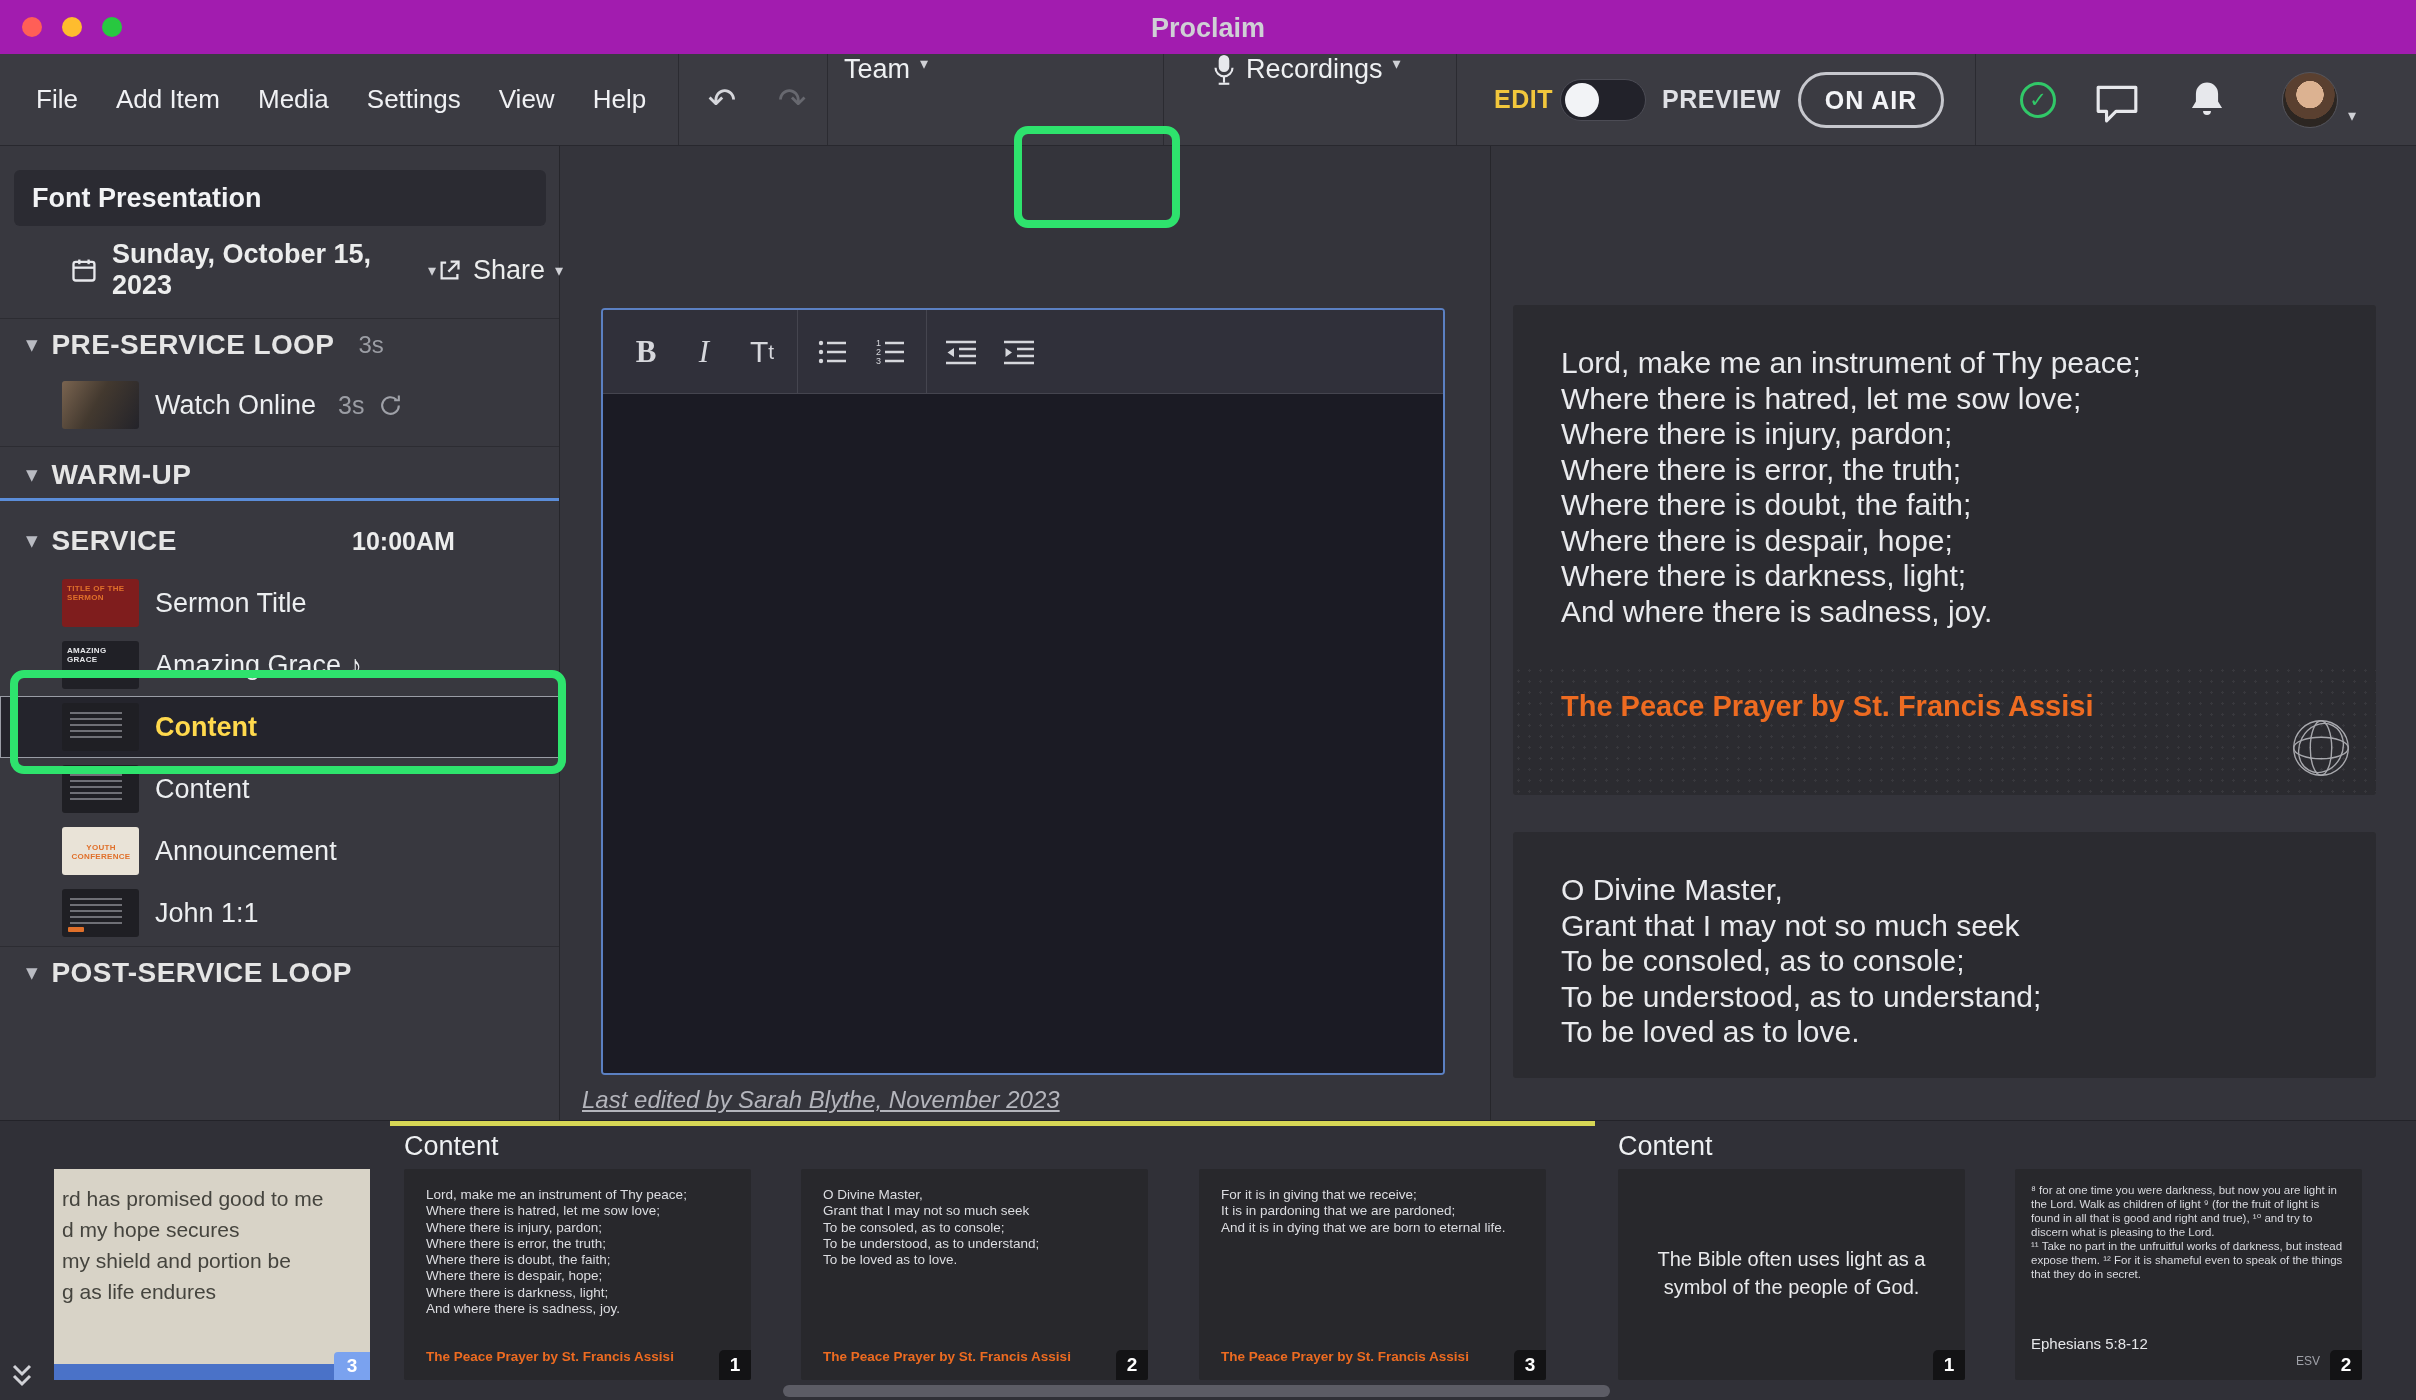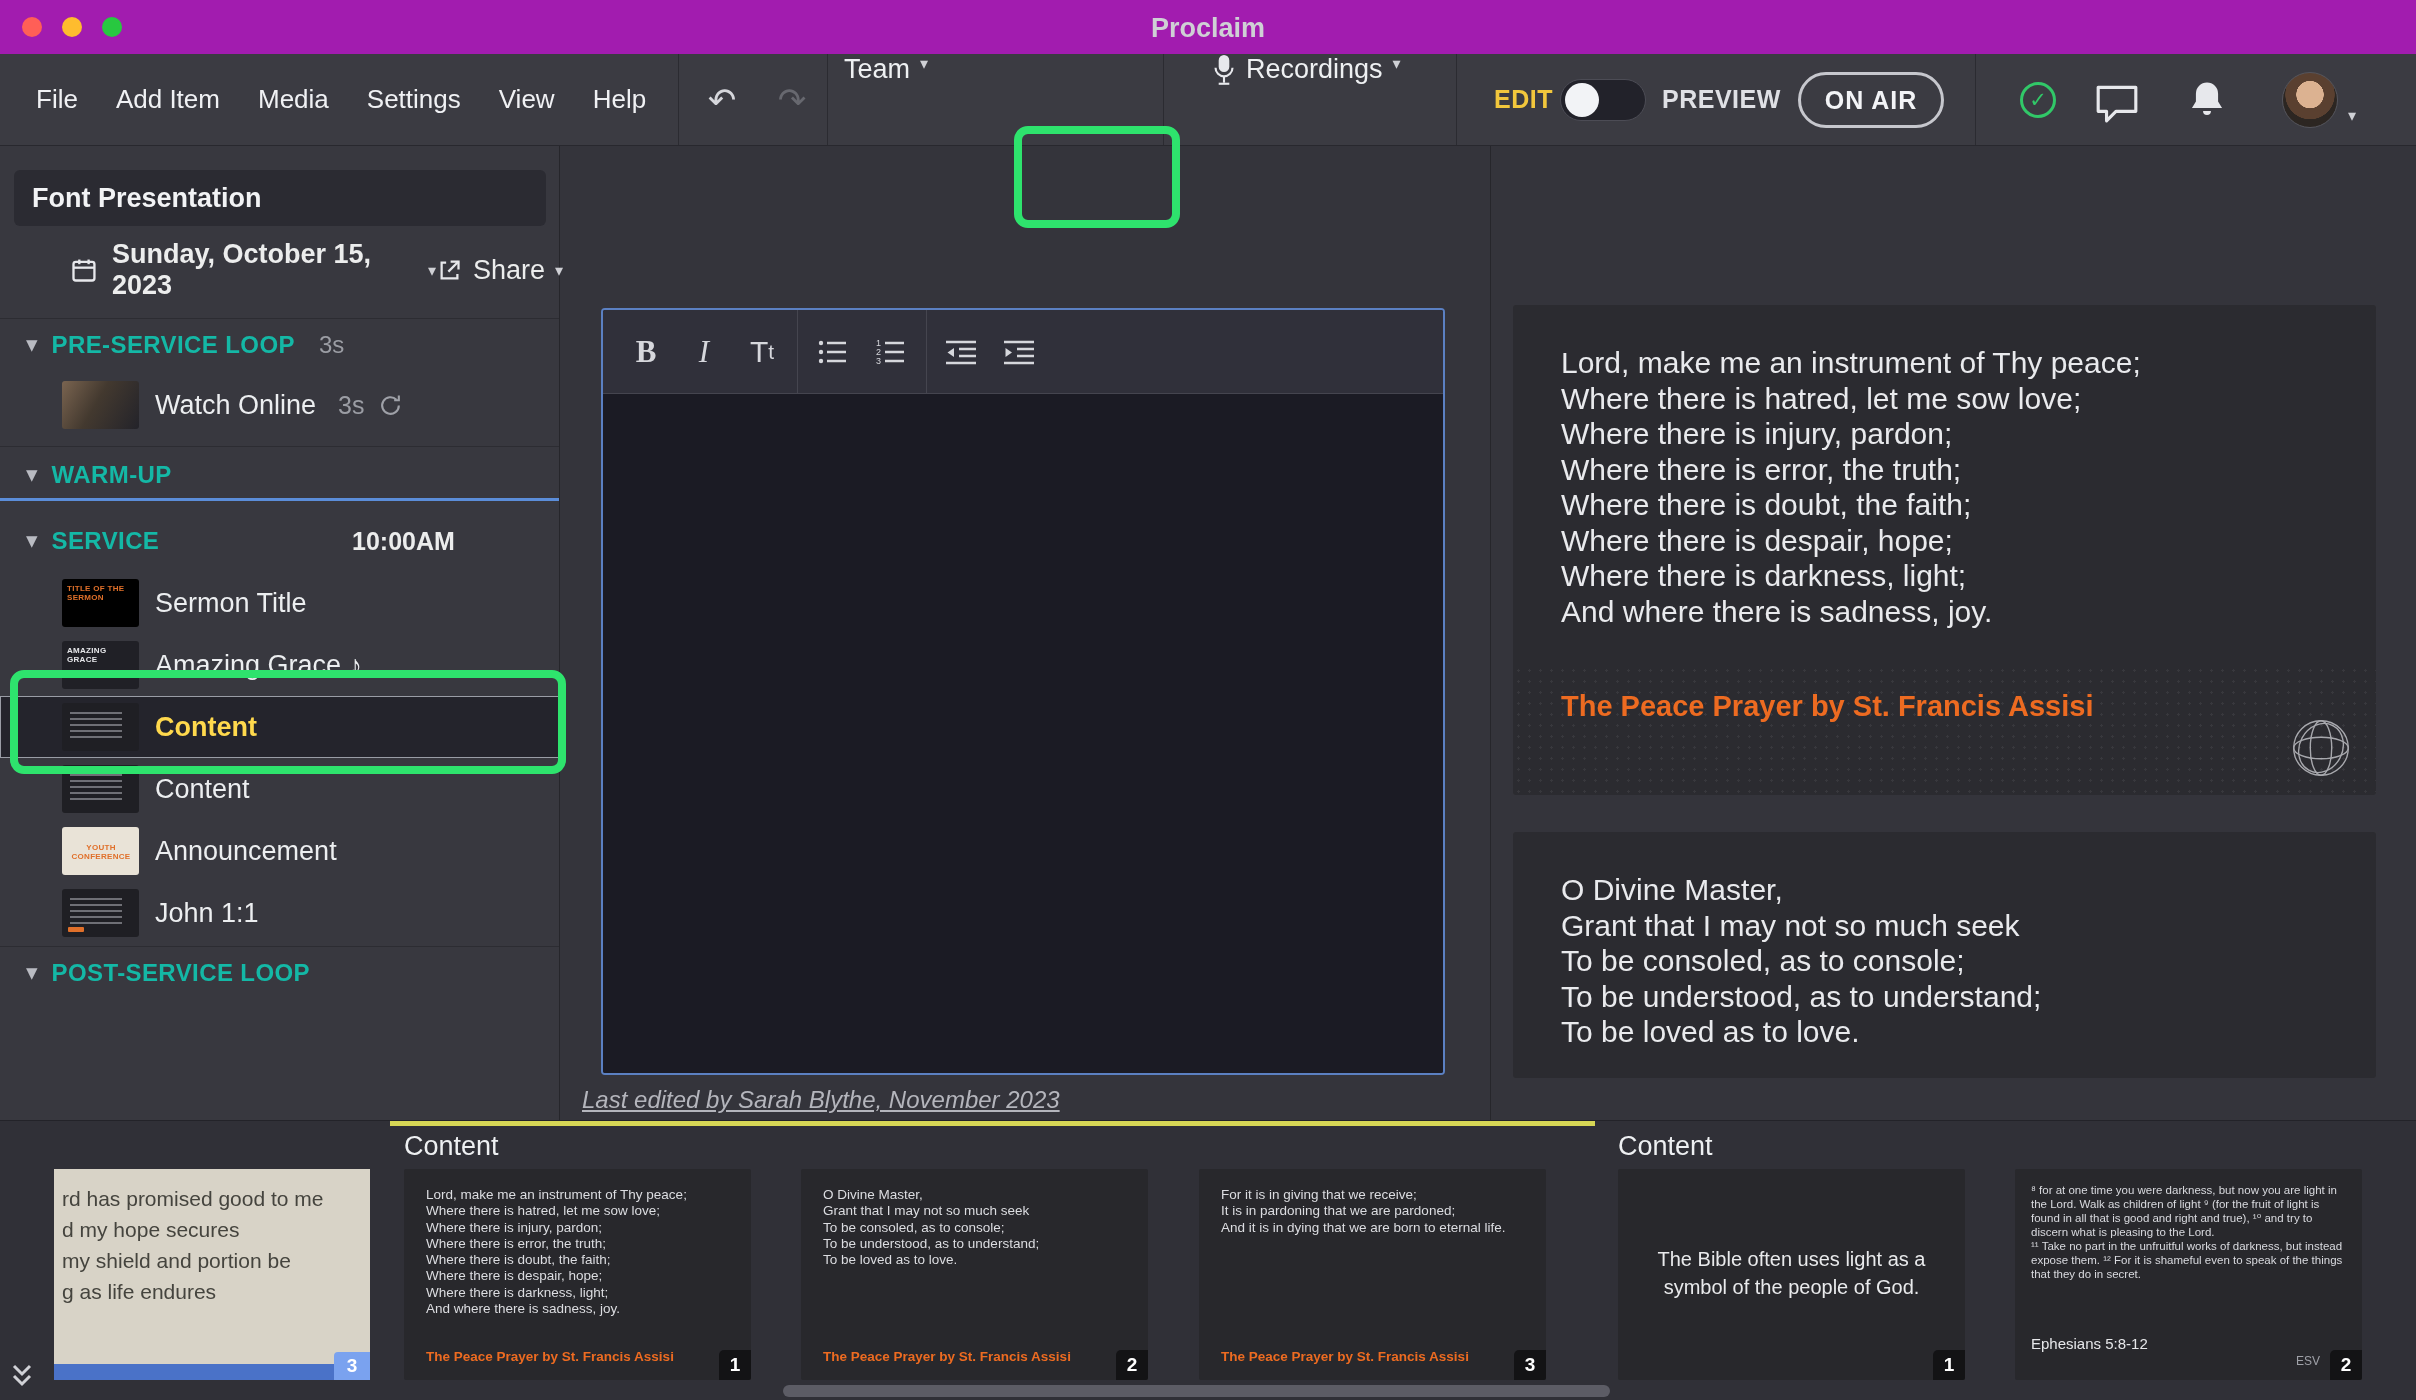--- a/index.html
+++ b/index.html
@@ -35,21 +35,21 @@
   .av-caret { position:absolute; left:2348px; top:52px; }
   
   .sidebar { position:absolute; left:0; top:146px; width:560px; bottom:280px; background:#38383f; border-right:1px solid #26262b; }
   .pres-title { position:absolute; left:14px; top:24px; width:532px; height:56px; background:#2b2b32; border-radius:6px; display:flex; align-items:center; padding-left:18px; font-size:27px; font-weight:600; color:#f2f3f5; }
   .date-row { position:absolute; left:0; top:96px; width:100%; height:56px; display:flex; align-items:center; padding:0 32px 0 34px;margin-left:36px; }
   .date-row .txt { font-size:27px; font-weight:600; color:#eceded; margin-left:14px; }
   .share-grp { margin-left:auto; display:flex; align-items:center; gap:10px; font-size:27px; color:#eceded; }
   .hline { position:absolute; left:0; right:0; height:1px; background:#2c2c32; }
   .sec-hdr { position:absolute; left:0; right:0; height:46px; display:flex; align-items:center; padding-left:26px; gap:14px; }
   .tri { font-family:"DejaVu Sans",sans-serif; font-size:15px; color:#b9bbc2; }
-  .sec-lbl { font-size:24px; font-weight:700; color:#14b8a6; letter-spacing:.4px;text-align:right; }
+  .sec-lbl { font-size:28px; font-weight:700; color:#e5e5e5; letter-spacing:.4px;text-align:right; }
   .sec-dur { font-size:24px; color:#9b9da4; margin-left:10px; }
   .svc-time { position:absolute; left:352px; font-size:25px; font-weight:600; color:#eceded; }
   .blue-line { position:absolute; left:0; right:0; height:3px; background:var(--live-blue,#5b8dd9); }
   .srow { position:absolute; left:0; right:0; height:62px; display:flex; align-items:center; padding-left:62px; }
   .srow .lbl { font-size:27px; color:#eceef0; margin-left:16px; }
   .srow .dur { font-size:25px; color:#9b9da4; margin-left:22px; }
   .srow.selected { background:#24242c; outline:1px solid #9a9da6; outline-offset:-1px; }
   .srow.selected .lbl { color:var(--selected-yellow,#ffd94d); font-weight:700; }
   .thumb { width:77px; height:48px; border-radius:3px; flex:none; position:relative; overflow:hidden; background:#1f1f24; }
   .thumb .cap { position:absolute; left:5px; top:5px; right:4px; font-size:8px; line-height:9px; font-weight:700; letter-spacing:.3px; }
@@ -209,21 +209,21 @@
     </div>
     <div class="blue-line" style="top:352px"></div>
 
     <div class="sec-hdr" style="top:372px">
       <span class="tri">▼</span>
       <span class="sec-lbl">SERVICE</span>
       <span class="svc-time">10:00AM</span>
     </div>
 
     <div class="srow" style="top:426px">
-      <div class="thumb" style="background:#000000">
+      <div class="thumb" style="background:#7f1d1d">
         <div class="cap" style="color:#e0702a">TITLE OF THE SERMON</div>
       </div>
       <span class="lbl">Sermon Title</span>
     </div>
 
     <div class="srow" style="top:488px">
       <div class="thumb" style="background:#202026">
         <div class="cap" style="color:#e6e7ea">AMAZING GRACE</div>
       </div>
       <span class="lbl">Amazing Grace ♪</span>

